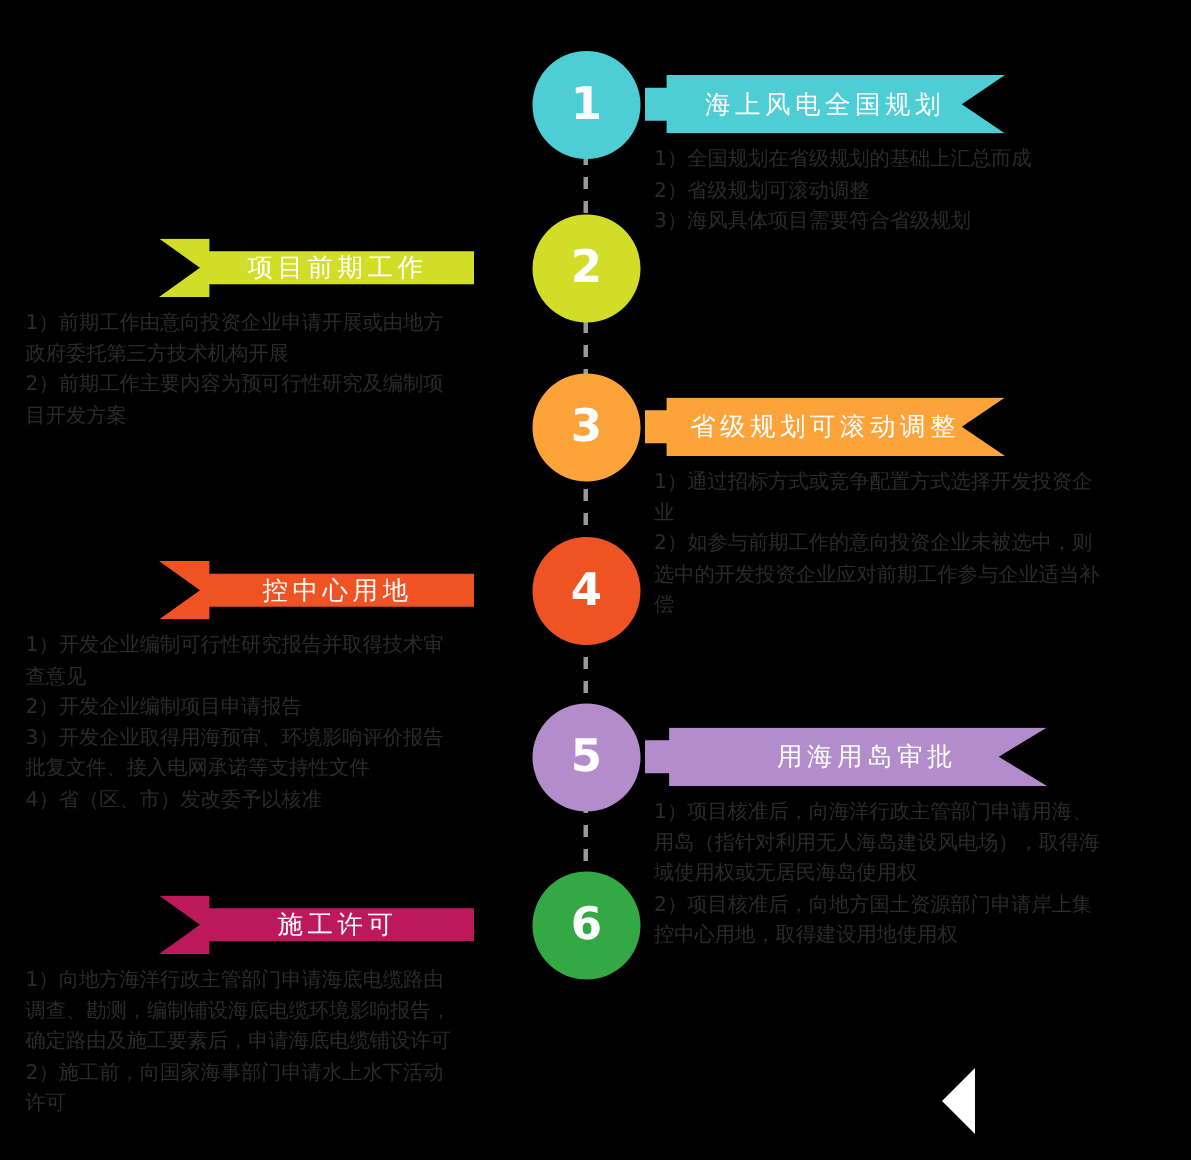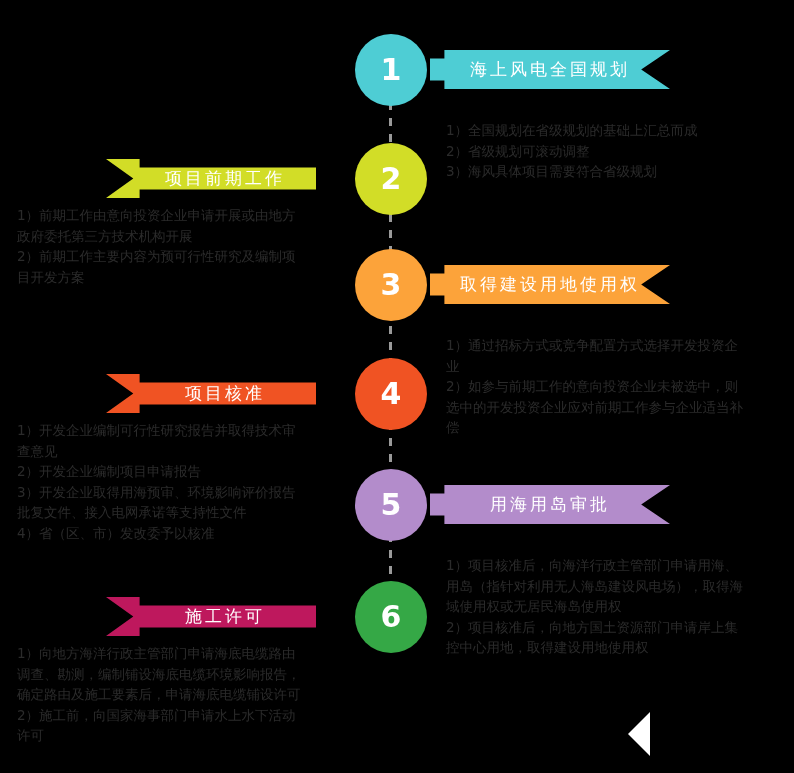--- a/index.html
+++ b/index.html
@@ -93,24 +93,23 @@
   
   .desc {
     position: absolute;
     color: #2b2b2b;
     font-size: 13.5px;
     line-height: 20.5px;
     font-family: "DejaVu Sans", "Liberation Sans", sans-serif;
     white-space: pre-wrap;
   }
   .desc.right {
-    left: 446px;
+    left: 436px;
     width: 330px;
     top: 62px;
-    margin-top: 24px;
   }
   .desc.left {
     left: 17px;
     width: 322px;
     top: 62px;
   }
 
   
   .bottom-marker {
     position: absolute;
@@ -146,43 +145,43 @@
           <div class="banner-label">项目前期工作</div>
         </div>
         <div class="desc left">1）前期工作由意向投资企业申请开展或由地方
 政府委托第三方技术机构开展
 2）前期工作主要内容为预可行性研究及编制项
 目开发方案</div>
       </div>
       <div class="step" style="top: 249px;">
         <div class="circle" style="background: rgb(252, 163, 58);">3</div>
         <div class="banner right" style="background: rgb(252, 163, 58);">
-          <div class="banner-label">取得建设用地使用权</div>
+          <div class="banner-label">省级规划可滚动调整</div>
         </div>
         <div class="desc right">1）通过招标方式或竞争配置方式选择开发投资企
 业
 2）如参与前期工作的意向投资企业未被选中，则
 选中的开发投资企业应对前期工作参与企业适当补
 偿</div>
       </div>
       <div class="step" style="top: 358px;">
         <div class="circle" style="background: rgb(240, 83, 35);">4</div>
         <div class="banner left" style="background: rgb(240, 83, 35);">
-          <div class="banner-label">项目核准</div>
+          <div class="banner-label">控中心用地</div>
         </div>
         <div class="desc left">1）开发企业编制可行性研究报告并取得技术审
 查意见
 2）开发企业编制项目申请报告
 3）开发企业取得用海预审、环境影响评价报告
 批复文件、接入电网承诺等支持性文件
 4）省（区、市）发改委予以核准</div>
       </div>
       <div class="step" style="top: 469px;">
         <div class="circle" style="background: rgb(179, 140, 203);">5</div>
-        <div class="banner right" style="background: rgb(179, 140, 203);">
+        <div class="banner right" style="background: rgb(179, 140, 203); padding-left: 28px;">
           <div class="banner-label">用海用岛审批</div>
         </div>
         <div class="desc right">1）项目核准后，向海洋行政主管部门申请用海、
 用岛（指针对利用无人海岛建设风电场），取得海
 域使用权或无居民海岛使用权
 2）项目核准后，向地方国土资源部门申请岸上集
 控中心用地，取得建设用地使用权</div>
       </div>
       <div class="step" style="top: 581px;">
         <div class="circle" style="background: rgb(53, 168, 70);">6</div>

